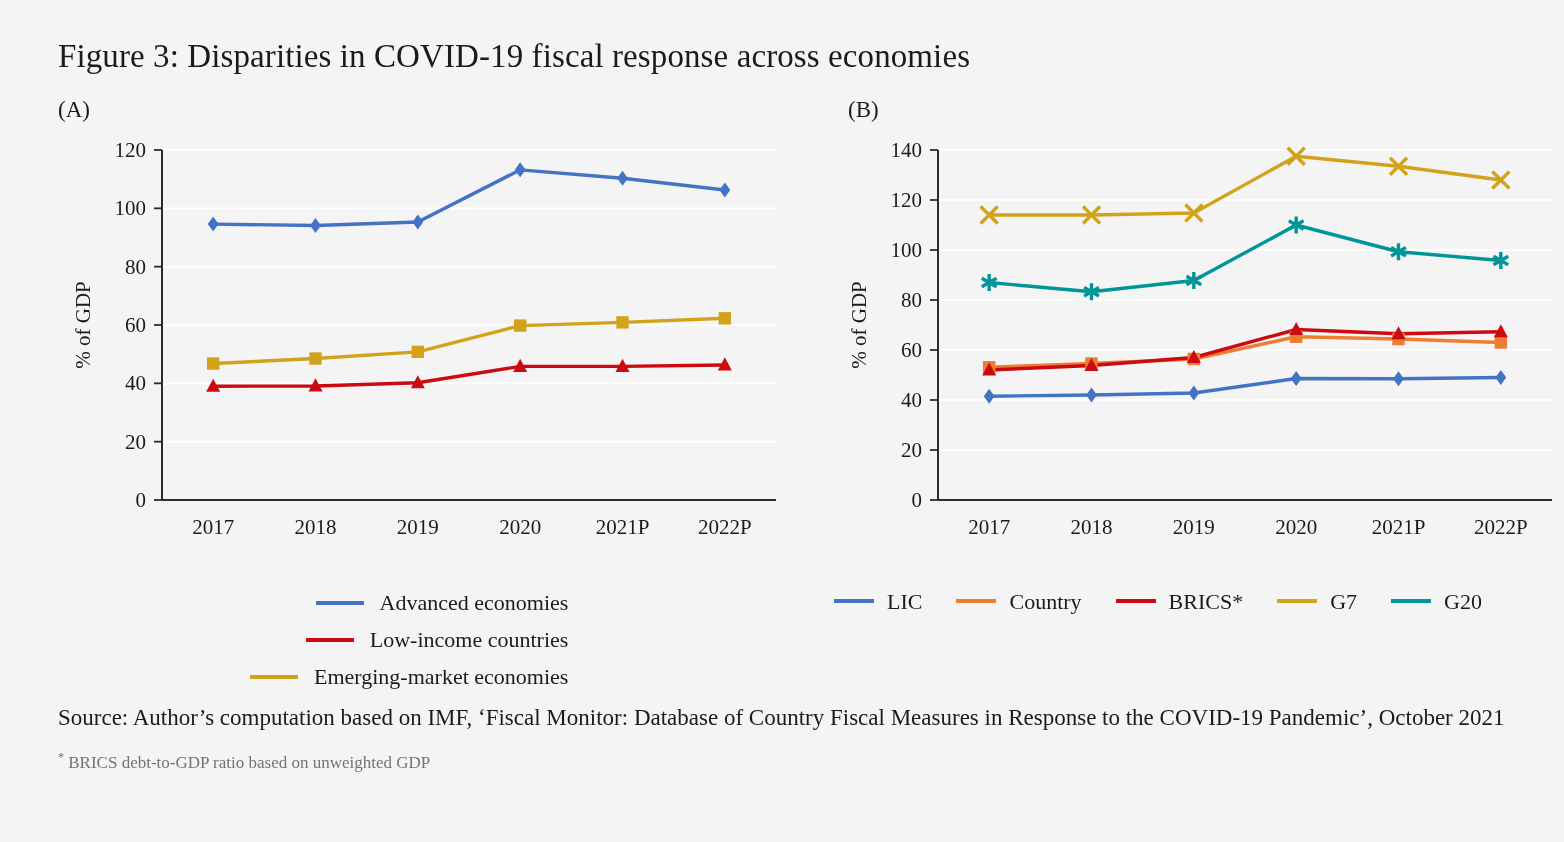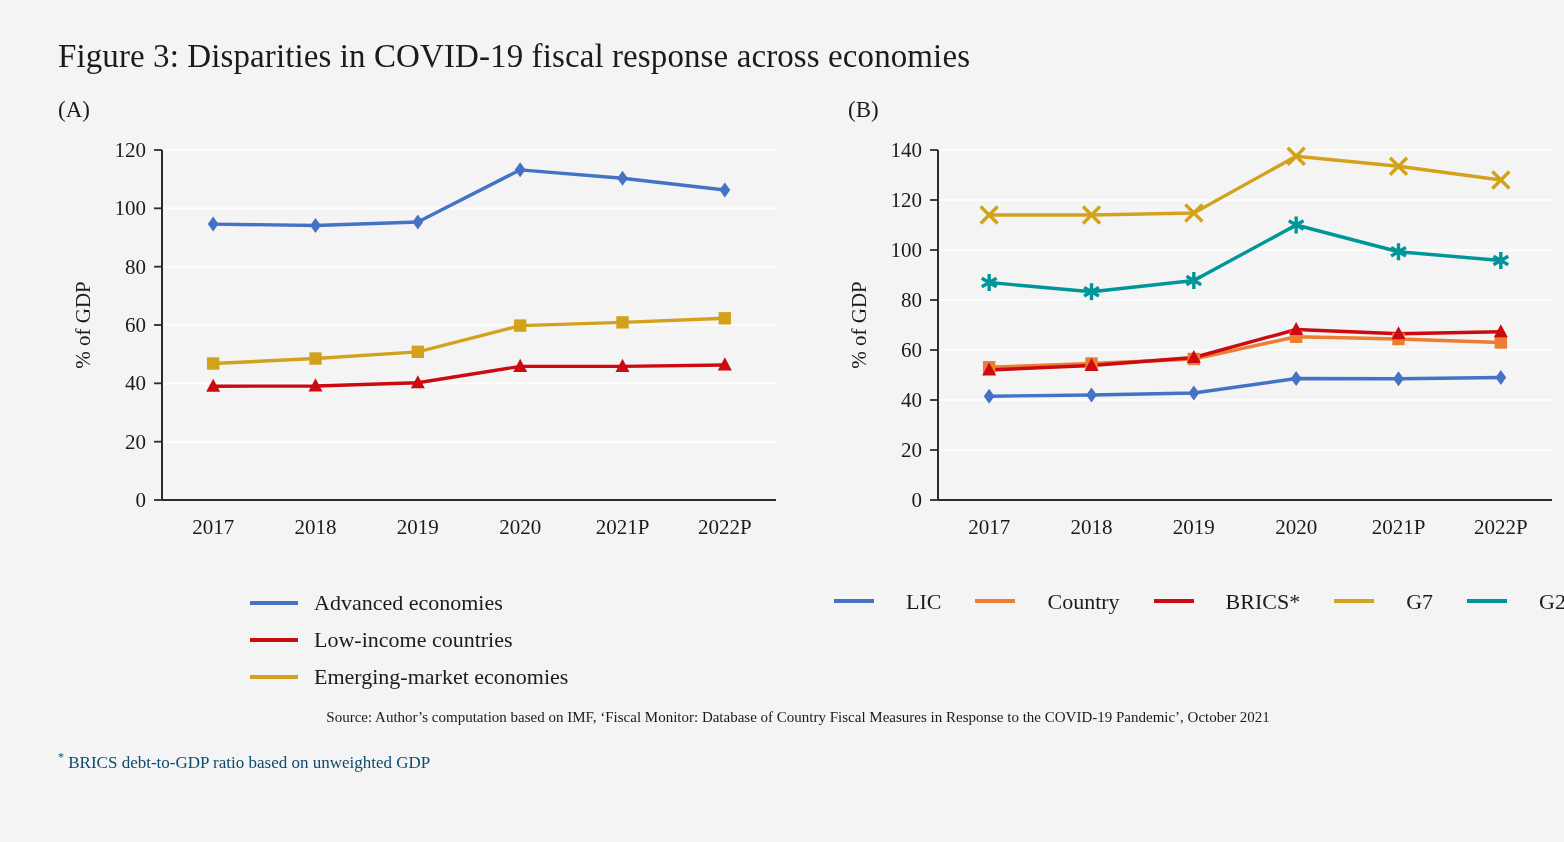--- a/index.html
+++ b/index.html
@@ -80,55 +80,55 @@
   }
   #legend-a {
     left: 230px;
     top: 584px;
   }
   .legend-row {
     display: flex;
     align-items: center;
     height: 37px;
     white-space: nowrap;
+    justify-content: flex-end;
   }
   .legend-swatch {
     display: inline-block;
     width: 48px;
     height: 4px;
     margin-right: 16px;
     flex: 0 0 auto;
   }
   #legend-b {
     left: 814px;
     top: 584px;
     display: flex;
     align-items: center;
     gap: 34px;
   }
-  #legend-b .legend-row { height: 34px; gap: 19px; }
+  #legend-b .legend-row { height: 34px; }
   #legend-b .legend-swatch { width: 40px; margin-right: 13px; }
 
   .source-block {
     position: absolute;
     left: 38px;
     top: 702px;
     width: 1480px;
   }
   .source-text {
-    font-size: 15px;
+    font-size: 23px;
     line-height: 31px;
     color: #1b1b1b;
-    text-align: center;
   }
   .footnote-text {
     margin-top: 13px;
     font-size: 17px;
     line-height: 22px;
-    color: #0c4a6e;
+    color: #737373;
   }
   .footnote-star { vertical-align: super; font-size: 12px; }
 </style>
 </head>
 <body>
 
 <div id="figure-root">
 
   <div class="fig-title">Figure 3: Disparities in COVID-19 fiscal response across economies</div>
 

